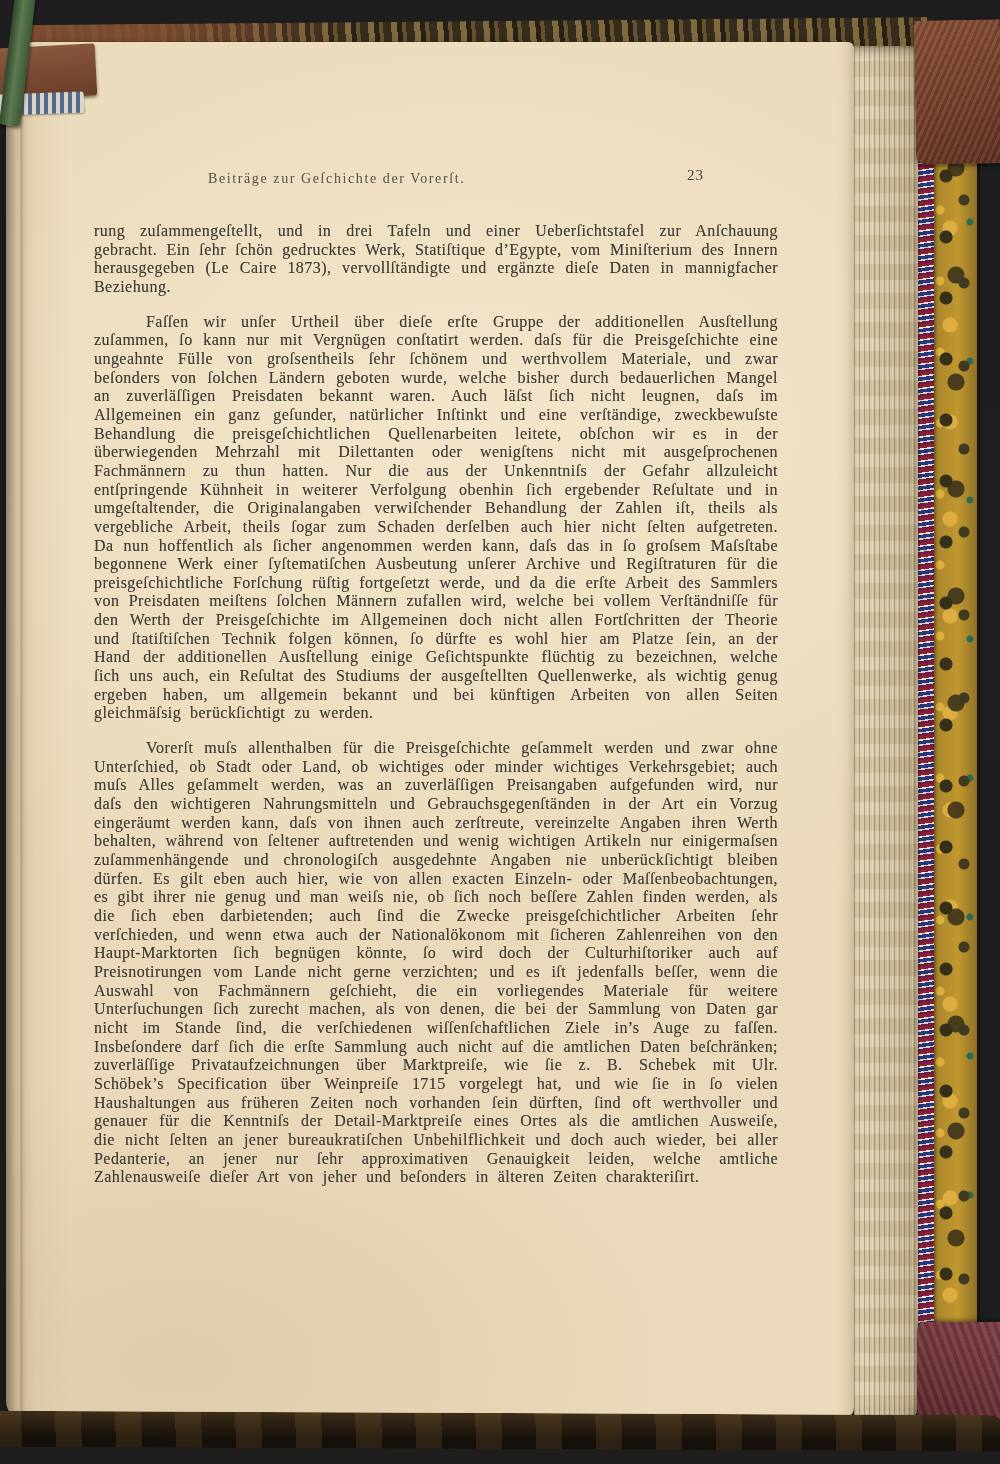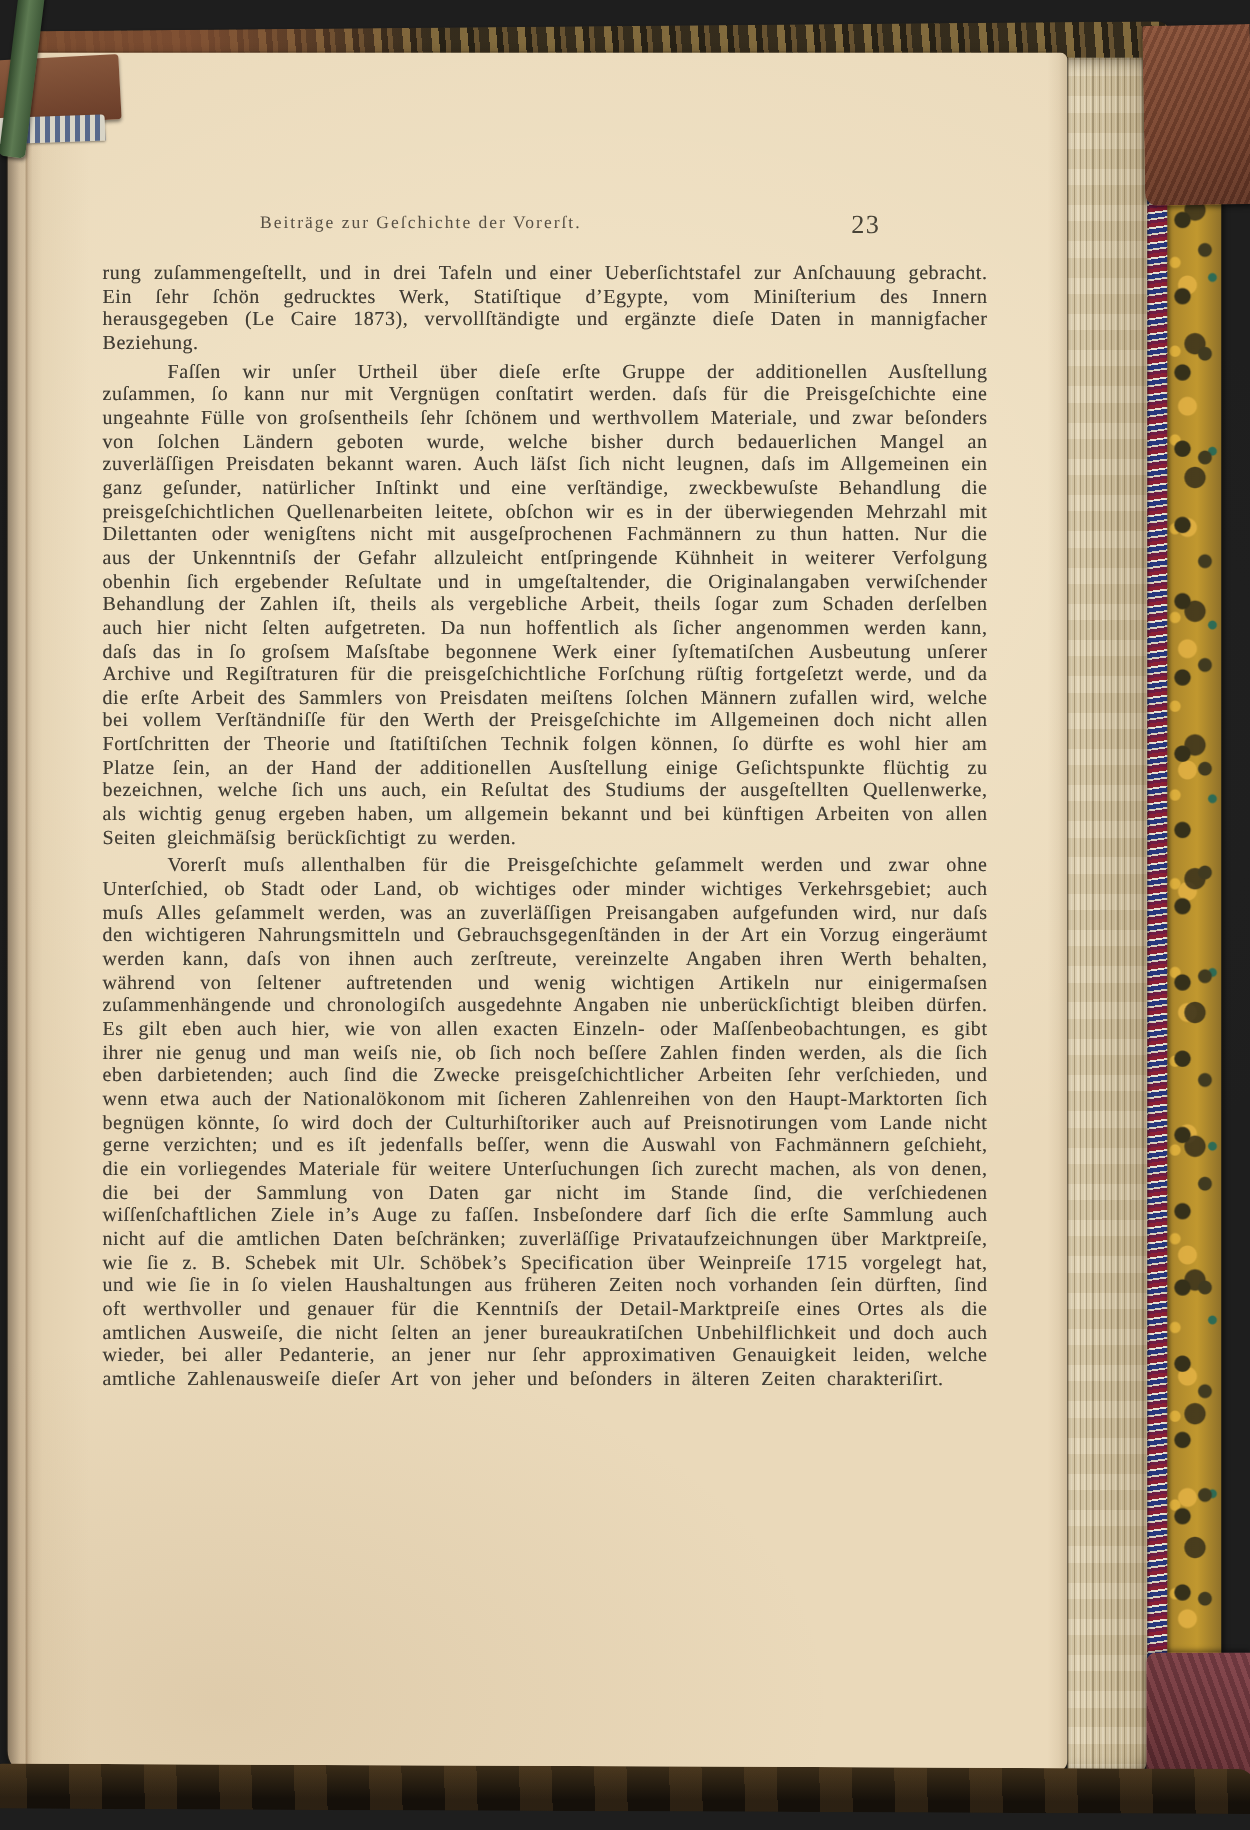--- a/index.html
+++ b/index.html
@@ -140,31 +140,31 @@
     color:#3f3b33;
   }
   .running-head{position:absolute;top:129px;left:0;width:100%;height:24px;}
   .running-title{
     position:absolute;left:130px;top:0;
     font-size:14px;letter-spacing:1.6px;color:#564f44;
     white-space:nowrap;
   }
   .page-number{
     position:absolute;right:90px;top:-4px;
-    font-size:21px;color:#474337;letter-spacing:1px;
+    font-size:15px;color:#474337;letter-spacing:1px;
   }
   .body-text{
     position:absolute;top:164px;left:0;width:716px;
     font-size:16px;line-height:18.65px;
     text-align:justify;
     letter-spacing:.45px;word-spacing:4.5px;
     color:#403c34;
     text-shadow:0 0 .4px rgba(64,60,52,.5);
   }
-  .body-text p{margin:4px;}
+  .body-text p{margin:16px;}
   .body-text p.indent{text-indent:52px;}
 </style>
 </head>
 <body>
 
 <div class="scene">
 
   <div class="abs top-edge"></div>
 
   <div class="abs page">

